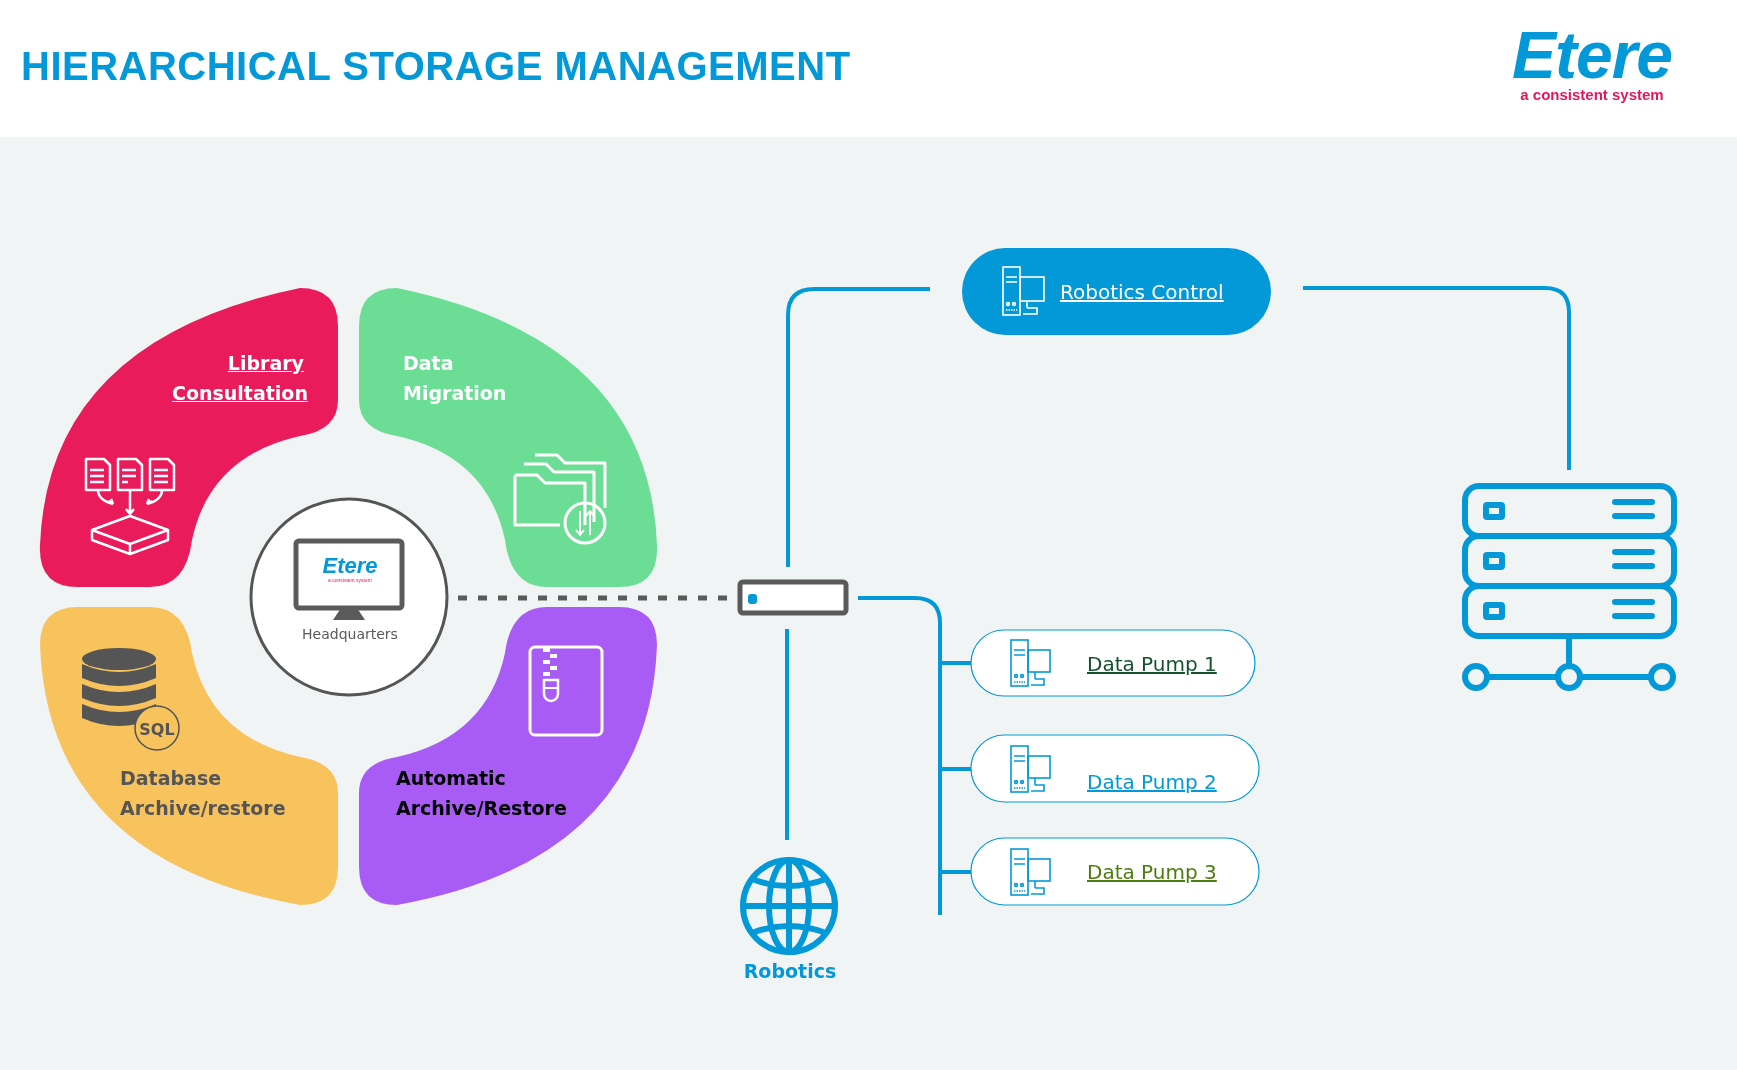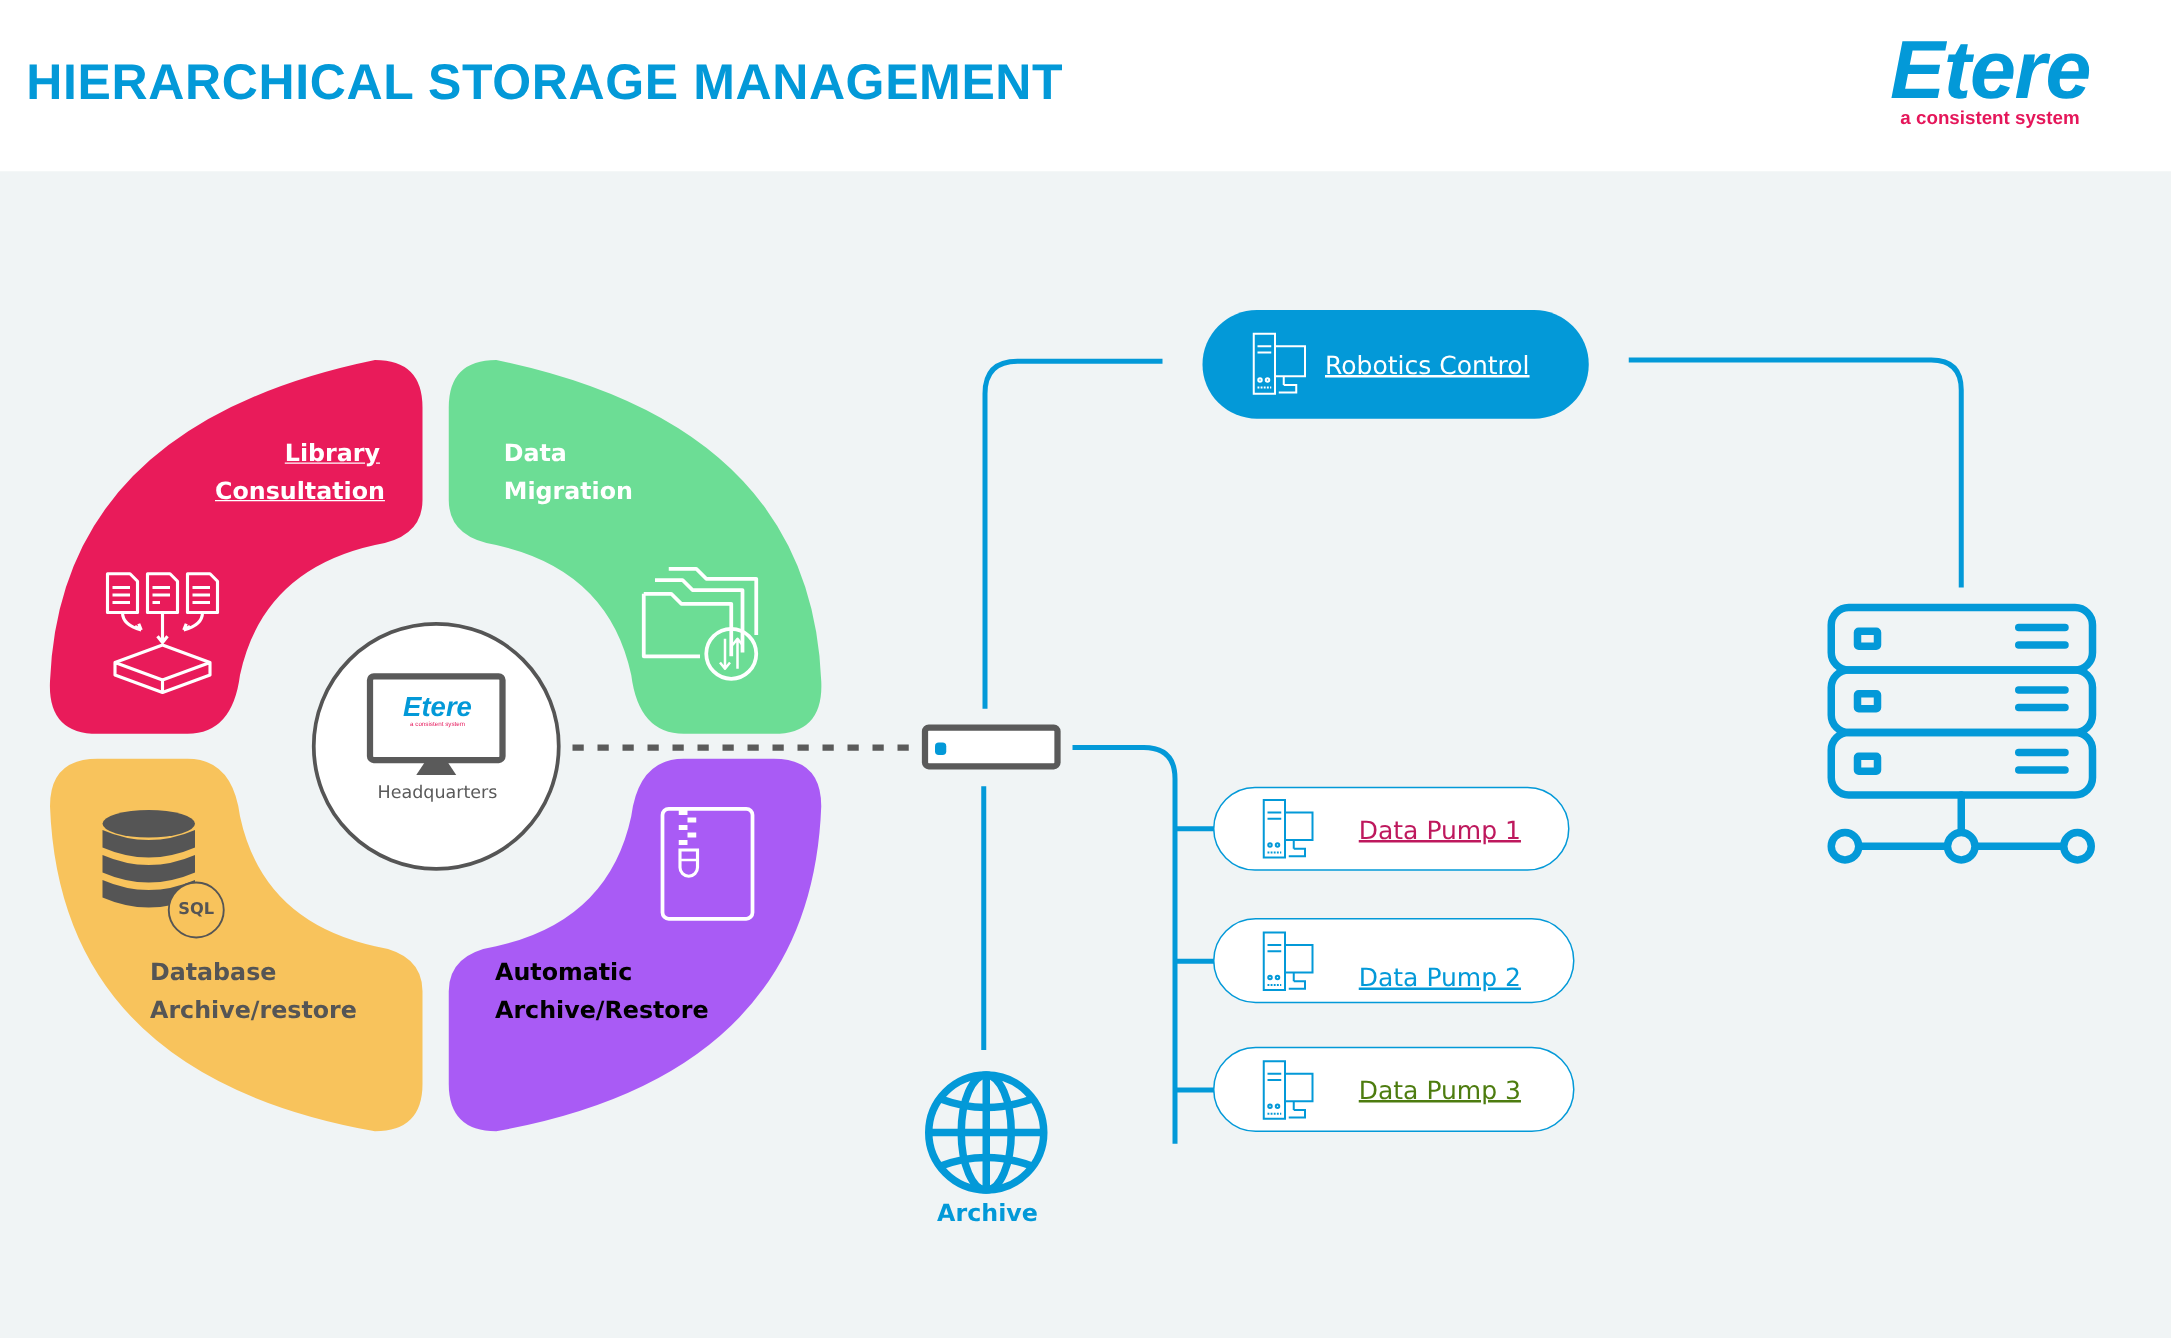--- a/index.html
+++ b/index.html
@@ -10,21 +10,21 @@
   .logo-word { font-family:"Liberation Sans", sans-serif; font-weight:bold; font-style:italic; font-size:66px; color:#0399d8; line-height:66px; letter-spacing:-1px; }
   .logo-tag { font-family:"Liberation Sans", sans-serif; font-weight:bold; font-size:15px; color:#e5165a; margin-top:-2px; }
   svg.canvas { position:absolute; left:0; top:0; }
   .petal-label { position:absolute; font-family:"DejaVu Sans", sans-serif; font-size:19px; line-height:30px; font-weight:bold; white-space:nowrap; }
   .hq-label { position:absolute; left:250px; top:626px; width:200px; text-align:center; font-size:14px; color:#5a5a5a; }
   .pill-label { position:absolute; font-size:20px; white-space:nowrap;text-decoration:underline; }
   .network-label { position:absolute; left:730px; top:960px; width:120px; text-align:center; font-size:19px; font-weight:bold; color:#0399d8; }
   .hq-logo { position:absolute; left:300px; top:555px; width:100px; text-align:center; }
   .hq-logo-word { font-family:"Liberation Sans", sans-serif; font-weight:bold; font-style:italic; font-size:22px; color:#0399d8; line-height:22px; }
   .hq-logo-tag { font-family:"Liberation Sans", sans-serif; font-size:5px; color:#e5165a; }
-  .sql-text { position:absolute; left:137px; top:720px; width:40px; text-align:center; font-size:13px; font-weight:bold; color:#555; }
+  .sql-text { position:absolute; left:137px; top:720px; width:40px; text-align:center; font-size:16px; font-weight:bold; color:#555; }
 </style>
 </head>
 <body>
 
 <div class="header">
   <div class="title">HIERARCHICAL STORAGE MANAGEMENT</div>
   <div class="logo">
     <div class="logo-word">Etere</div>
     <div class="logo-tag">a consistent system</div>
   </div>
@@ -187,17 +187,17 @@
 </div>
 
 <div class="hq-logo">
   <div class="hq-logo-word">Etere</div>
   <div class="hq-logo-tag">a consistent system</div>
 </div>
 <div class="hq-label">Headquarters</div>
 
 <div class="pill-label" style="left:1060px; top:280px; color:#fff;">Robotics Control</div>
 
-<div class="pill-label" style="left:1087px; top:652px; color:#be185d;">Data Pump 1</div>
+<div class="pill-label" style="left:1087px; top:652px; color:#14532d;">Data Pump 1</div>
 <div class="pill-label" style="left:1087px; top:757px; color:#0399d8;margin-top:13px;">Data Pump 2</div>
 <div class="pill-label" style="left:1087px; top:860px; color:#4d7c0f;">Data Pump 3</div>
 
-<div class="network-label">Archive</div>
+<div class="network-label">Robotics</div>
 
 </body></html>

